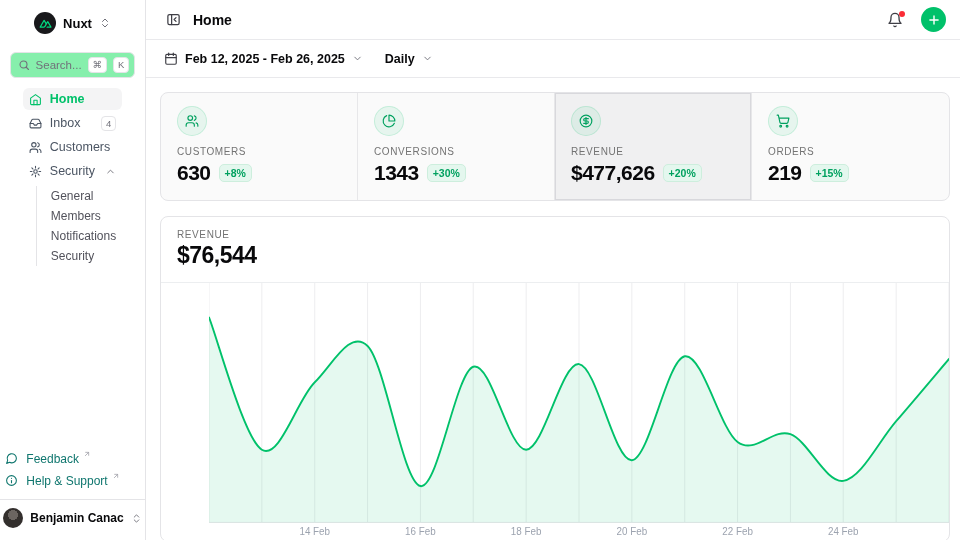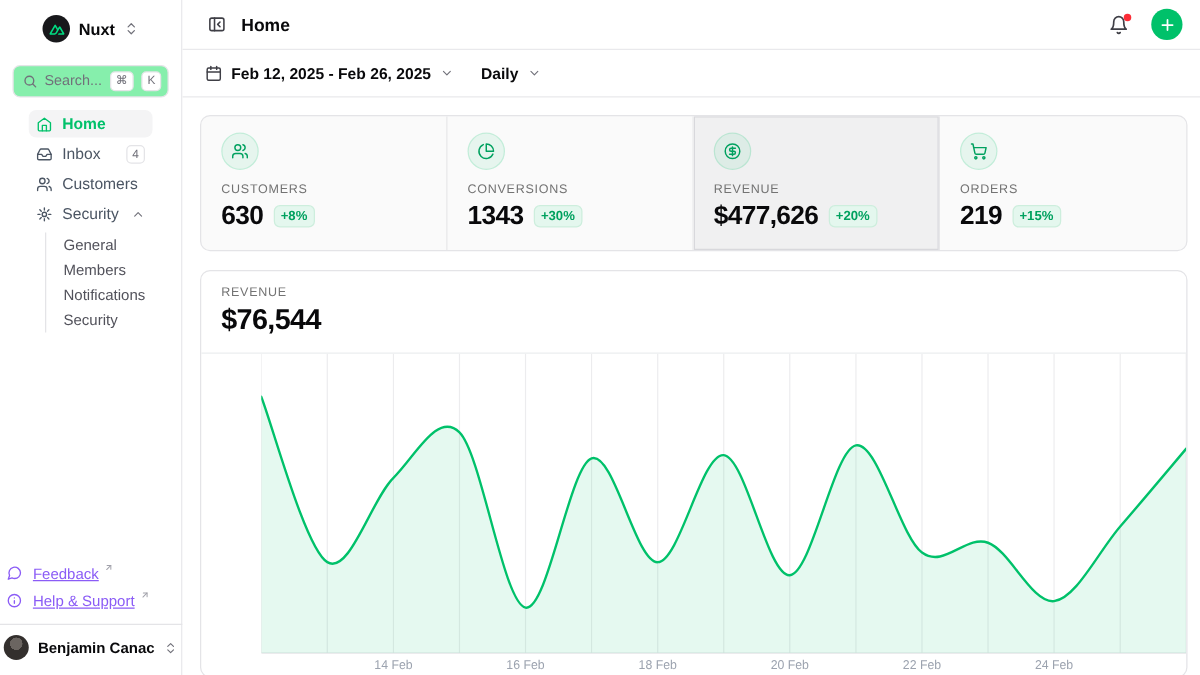--- a/index.html
+++ b/index.html
@@ -30,22 +30,22 @@
   .nav-item.active { background:#f4f4f5; color:#00c16a; font-weight:bold; }
   .nav-item .lbl { flex:1; }
   .chip { font-size:9.5px; color:#71717a; border:1px solid #e4e4e7; border-radius:4px;
     padding:0 4px; line-height:13px; background:#fff; }
   .sub-wrap { margin-left:13px; border-left:1px solid #e4e4e7; padding-left:8px;
     display:flex; flex-direction:column; gap:0; margin-top:2px; }
   .sub-item { font-size:12px; color:#52525b; height:20px; display:flex; align-items:center;
     padding:0 6px; border-radius:6px; cursor:pointer; }
 
   .side-foot { display:flex; flex-direction:column; gap:2px; padding-bottom:4px; }
-  .foot-link { display:flex; align-items:flex-start; gap:8px; font-size:12px; color:#8b5cf6;
-    padding:3px 6px; border-radius:6px; cursor:pointer;text-decoration:underline; }
+  .foot-link { display:flex; align-items:flex-start; gap:8px; font-size:12px; color:#0f766e;
+    padding:3px 6px; border-radius:6px; cursor:pointer; }
   .ext { margin-left:-4px; margin-top:-2px; }
   .user-row { border-top:1px solid #e4e4e7; margin:6px -8px 0 -8px; padding:8px 12px;
     display:flex; align-items:center; gap:7px; cursor:pointer; }
   .avatar { width:20px; height:20px; border-radius:50%; background:#3b3735;
     background:radial-gradient(circle at 50% 35%, #6b6561 0 30%, #332f2d 31% 100%); }
   .user-name { font-size:12px; font-weight:bold; flex:1; white-space:nowrap; }
 
   
   .main { flex:1; display:flex; flex-direction:column; background:#fff; min-width:0; }
   .top-bar { height:40px; border-bottom:1px solid #e9e9ec; display:flex; align-items:center;

